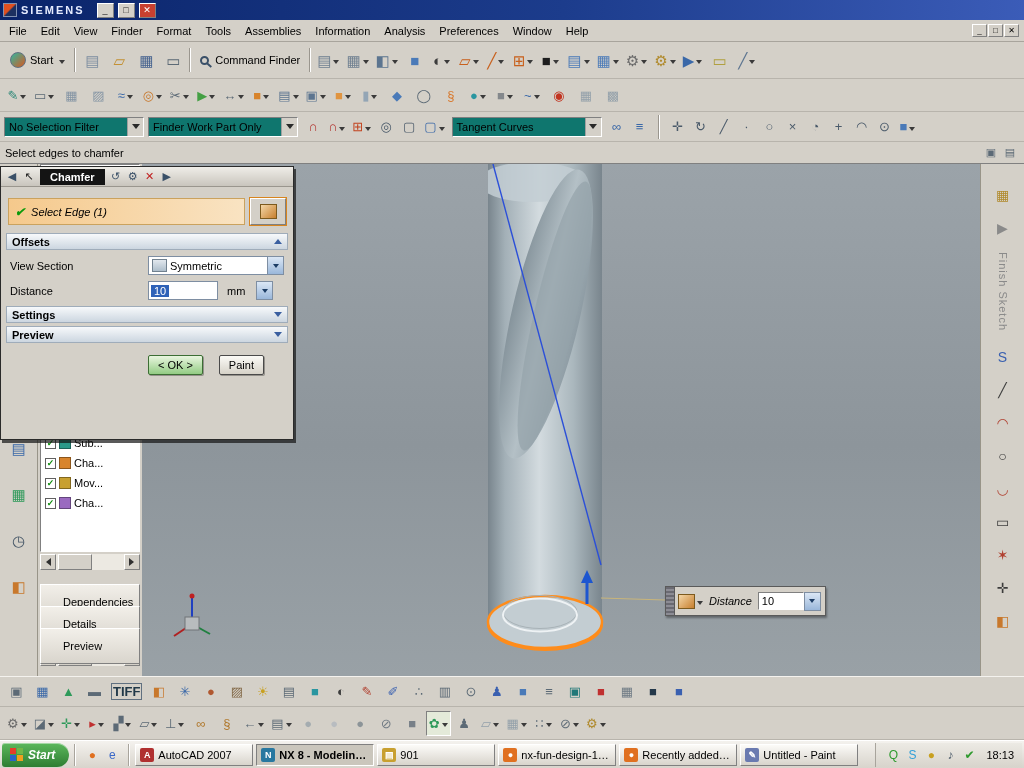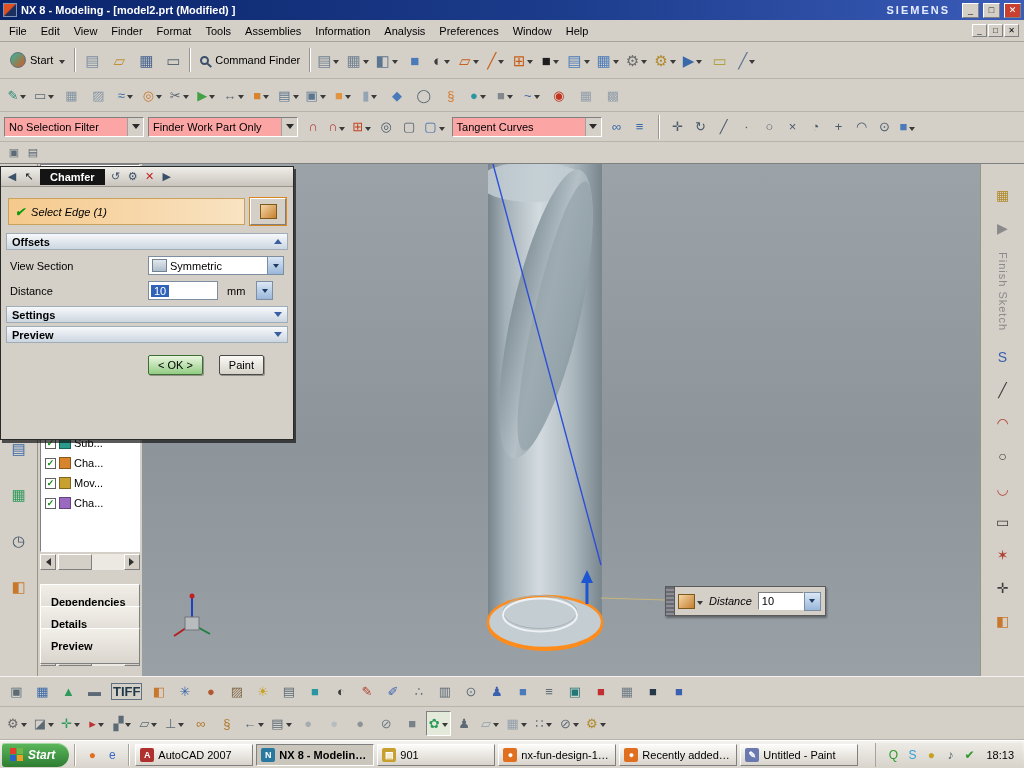--- a/index.html
+++ b/index.html
@@ -35,21 +35,21 @@
 .glyph.txt{font-size:6px;font-weight:bold;border:1px solid #607080;padding:1px}
 .drop-tri{width:0;height:0;border:3px solid transparent;border-top:4px solid #3a3a3a;margin-left:2px;margin-top:7px}
 .start-btn{display:flex;align-items:center;gap:4px;padding:2px 6px}
 .start-icon{width:16px;height:16px;border-radius:8px;background:linear-gradient(135deg,#30b8a0,#d85820);border:1px solid #607080}
 .cf-btn{display:flex;align-items:center;gap:6px;padding:2px 6px}
 .mag-icon{width:9px;height:9px;border:2px solid #3a5068;border-radius:50%;position:relative;flex:none}
 .mag-icon::after{content:"";position:absolute;width:6px;height:2px;background:#3a5068;right:-5px;bottom:-3px;transform:rotate(40deg)}
 
 
 .selbar{position:absolute;left:0;top:112px;width:100%;height:30px;background:#d4d0c8;display:flex;align-items:center;gap:4px;padding:0 4px;border-bottom:1px solid #b8b4ac}
-.combo{height:20px;background:#fca5a5;border:1px solid;border-color:#808080 #fff #fff #808080;display:flex;align-items:center}
+.combo{height:20px;background:#0f766e;border:1px solid;border-color:#808080 #fff #fff #808080;display:flex;align-items:center}
 .combo .cval{padding:0 4px;flex:1;white-space:nowrap;overflow:hidden}
 .combo .carrow{width:16px;height:18px;background:#d4d0c8;border-left:1px solid #a0a0a0;display:flex;align-items:center;justify-content:center}
 .tri-down{width:0;height:0;border:4px solid transparent;border-top:5px solid #2a2a2a;margin-top:4px}
 .w140{width:140px}.w150{width:150px}
 .selbar .icon-btn{min-width:22px;height:22px}
 .selbar .icon-btn .glyph{font-size:13px}
 
 
 .promptbar{position:absolute;left:0;top:142px;width:100%;height:22px;background:#d4d0c8;display:flex;align-items:center;padding:0 5px;border-bottom:1px solid #808080}
 .prompt-text{flex:1}
@@ -67,21 +67,21 @@
 .tree-rows{padding-top:268px}
 .tree-row{display:flex;align-items:center;gap:3px;height:20px;padding-left:4px}
 .cbx{width:11px;height:11px;border:1px solid #606060;background:#fff;font-size:9px;line-height:9px;color:#0a8a0a;text-align:center;font-weight:bold;flex:none}
 .t-icon{width:12px;height:12px;flex:none;border:1px solid rgba(0,0,0,.35)}
 .scrollbar-h{position:absolute;height:16px;display:flex;background:#ece9e2}
 .sb-btn{width:16px;height:16px;background:#d4d0c8;border:1px solid;border-color:#fff #808080 #808080 #fff;display:flex;align-items:center;justify-content:center}
 .sb-track{flex:1;position:relative}
 .sb-thumb{position:absolute;left:2px;top:0;width:34px;height:16px;background:#d4d0c8;border:1px solid;border-color:#fff #808080 #808080 #fff}
 .tri-l{width:0;height:0;border:4px solid transparent;border-right:5px solid #303030;margin-left:-3px}
 .tri-r{width:0;height:0;border:4px solid transparent;border-left:5px solid #303030;margin-right:-3px}
-.nav-sec{position:absolute;left:2px;width:100px;height:36px;background:linear-gradient(#f2efe9,#d9d5cd);border:1px solid;border-color:#fff #808080 #808080 #fff;display:flex;align-items:center;padding:0 10px;font-weight:bold}
+.nav-sec{position:absolute;left:2px;width:100px;height:36px;background:linear-gradient(#f2efe9,#d9d5cd);border:1px solid;border-color:#fff #808080 #808080 #fff;display:flex;align-items:center;padding:0 22px;font-weight:normal}
 
 .viewport{position:absolute;left:142px;top:0;width:838px;height:512px;background:linear-gradient(180deg,#9ba3a9 0%,#8d959b 55%,#99a1a6 100%);overflow:hidden}
 .vp-svg{position:absolute;left:0;top:0}
 
 .right-toolbar{position:absolute;left:980px;top:0;width:44px;height:512px;background:#d4d0c8;border-left:1px solid #989488;display:flex;flex-direction:column;align-items:center;padding-top:18px;gap:7px}
 .right-toolbar .icon-btn{min-width:28px;height:26px}
 .right-toolbar .glyph{font-size:14px}
 .finish-label{writing-mode:vertical-rl;color:#8a8a8a;letter-spacing:1px;margin:4px 0 6px}
 
 
@@ -145,21 +145,20 @@
 .tray{display:flex;align-items:center;gap:5px;height:24px;margin:2px 2px 2px 0;padding:0 8px;border-left:1px solid #a8a49c;background:linear-gradient(#eceae4,#d8d4cc)}
 .clock{margin-left:3px}
 </style>
 </head>
 <body>
 
 <div id="root">
 
   <div class="titlebar">
     <div class="app-icon"></div>
-    <div class="title-text">NX 8 - Modeling - [model2.prt (Modified) ]</div>
     <div class="brand">SIEMENS</div>
     <div class="win-btn">_</div>
     <div class="win-btn">□</div>
     <div class="win-btn close">✕</div>
   </div>
 
   <div class="menubar">
     <div class="menu-items">
         <div class="menu-item">File</div>
         <div class="menu-item">Edit</div>
@@ -446,20 +445,21 @@
           <span class="glyph" style="color: rgb(74, 90, 106);">⊙</span>
         </div>
         <div class="icon-btn">
           <span class="glyph" style="color: rgb(74, 122, 184);">■</span>
           <span class="drop-tri"></span>
         </div>
       </div>
   </div>
 
   <div class="promptbar">
+    <div class="prompt-text">Select edges to chamfer</div>
     <div class="icon-strip">
         <div class="icon-btn">
           <span class="glyph" style="color: rgb(92, 106, 118);">▣</span>
         </div>
         <div class="icon-btn">
           <span class="glyph" style="color: rgb(92, 106, 118);">▤</span>
         </div>
       </div>
   </div>
 

